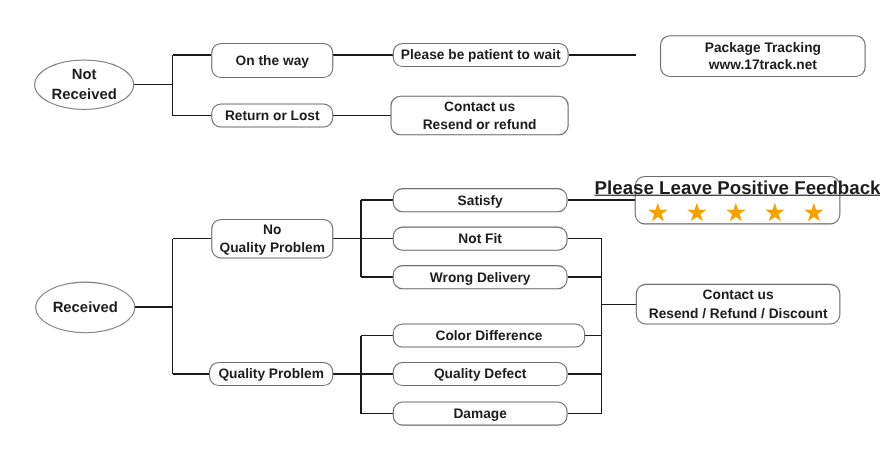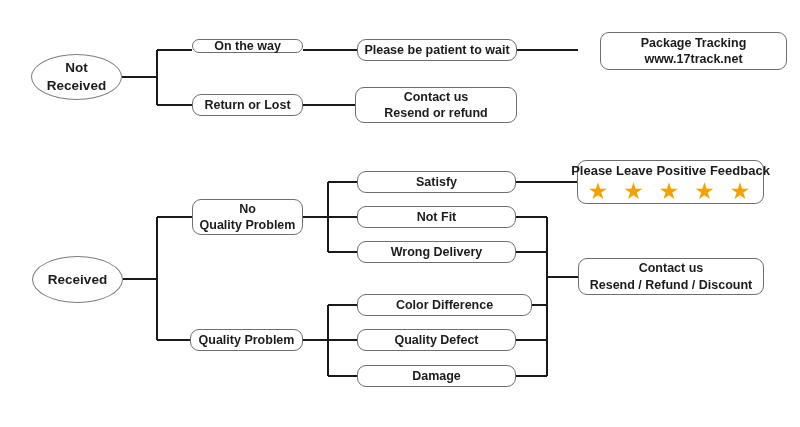--- a/index.html
+++ b/index.html
@@ -27,21 +27,21 @@
     color:#1c1c1c;
     line-height:1.3;
     white-space:nowrap;
     z-index:2;
   }
   .ellipse{
     border-radius:50%;
     border:1.2px solid #7d7d7d;
     font-size:13.5px;
   }
-  .fb-title{font-size:13px;display:block;}
+  .fb-title{font-size:17px;display:block;text-decoration:underline;}
   .fb-stars{
     display:block;
     font-size:20px;
     letter-spacing:6px;
     line-height:1.0;
     margin-top:1px;
     text-indent:3px;
   }
 </style>
 </head>
@@ -60,21 +60,21 @@
     <path d="M303 340 H357 M328 305 V376 M328 305 H357 M328 376 H357" fill="none" stroke="#1a1a1a" stroke-width="1.3"></path>
 
     <path d="M516 182 H577 M516 217 H547 M516 252 H547 M516 305 H547 M516 340 H547 M516 376 H547 M547 217 V376 M547 277 H578" fill="none" stroke="#1a1a1a" stroke-width="1.3"></path>
   </svg>
 
   <div class="node ellipse" style="left:31px;top:54px;width:91px;height:46px">
     <span>Not</span>
     <span>Received</span>
   </div>
 
-  <div class="node" style="left:192px;top:39px;width:111px;height:14px">
+  <div class="node" style="left:192px;top:39px;width:111px;height:32px">
     <span>On the way</span>
   </div>
 
   <div class="node" style="left:357px;top:39px;width:160px;height:22px">
     <span>Please be patient to wait</span>
   </div>
 
   <div class="node" style="left:600px;top:32px;width:187px;height:38px">
     <span>Package Tracking</span>
     <span>www.17track.net</span>

